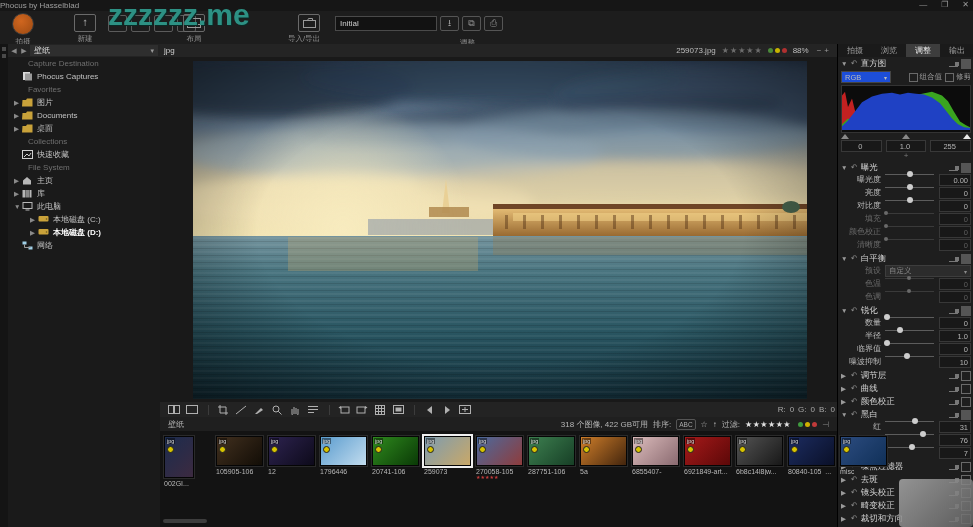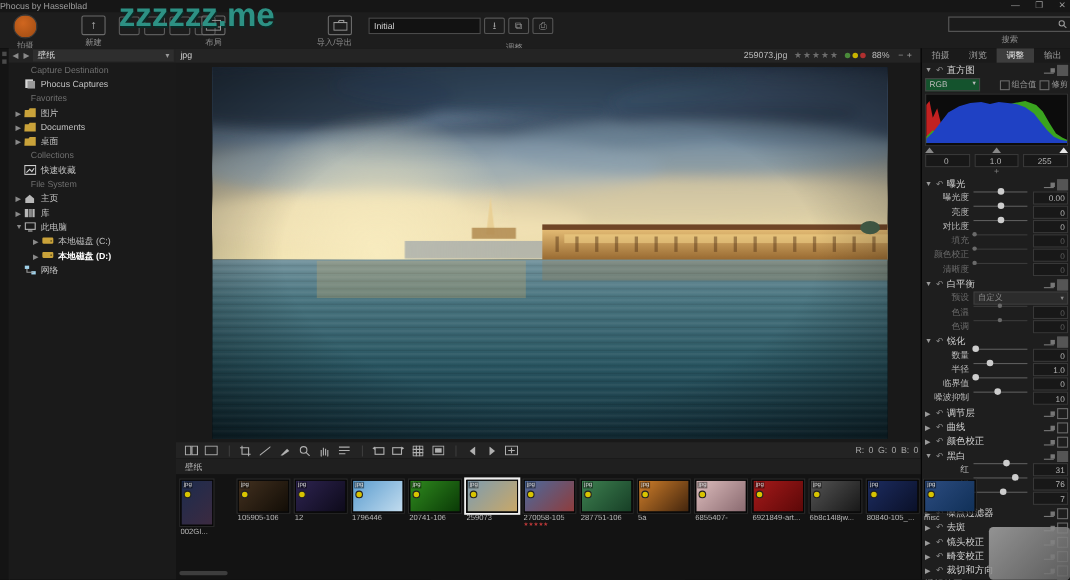--- a/index.html
+++ b/index.html
@@ -69,21 +69,21 @@
   .track{position:relative;flex:1;height:1px;background:#5c5c5c;margin-right:5px;}
   .adj-row.dis .track{background:#3a3a3a;}
   .dot{position:absolute;top:-3px;width:6px;height:6px;border-radius:50%;background:#cdcdcd;}
   .adj-row.dis .dot{background:#6a6a6a;width:4px;height:4px;top:-2px;}
   .vbox{width:28px;height:10px;background:#181818;border:1px solid #383838;color:#b5b5b5;font-size:7.5px;display:flex;align-items:center;justify-content:flex-end;padding-right:2px;}
   .adj-row.dis .vbox{color:#5f5f5f;}
   .ddbox{flex:1;height:10px;background:#2c2c2c;border:1px solid #3d3d3d;color:#8a8a8a;font-size:7.5px;display:flex;align-items:center;padding:0 3px;}
   .ddbox .chev{margin-left:auto;font-size:6px;}
   
   #histo-ctl{display:flex;align-items:center;padding:1px 3px;gap:3px;font-size:7.5px;color:#9a9a9a;}
-  #rgb-select{width:42px;height:10px;background:#14532d;border:1px solid #444;display:flex;align-items:flex-start;padding:0 3px;color:#bbb;}
+  #rgb-select{width:42px;height:10px;background:#1d4ed8;border:1px solid #444;display:flex;align-items:center;padding:0 3px;color:#bbb;}
   #rgb-select .chev{margin-left:auto;font-size:6px;}
   .hcb{display:flex;align-items:center;gap:2px;}
   .hcb .cbx{width:7px;height:7px;}
   #histo-box{margin:1px 3px;height:46px;background:#0c0c0c;border:1px solid #333;position:relative;}
   #histo-tri{display:flex;justify-content:space-between;padding:0 3px;height:6px;}
   .tri{width:0;height:0;border-left:4px solid transparent;border-right:4px solid transparent;border-bottom:5px solid #888;}
   .tri.w{border-bottom-color:#e8e8e8;}
   #histo-vals{display:flex;justify-content:space-between;padding:0 3px;gap:4px;}
   #histo-vals .vbox{flex:1;justify-content:center;}
   #histo-plus{text-align:center;color:#7a7a7a;font-size:8px;height:9px;line-height:8px;}
@@ -158,30 +158,20 @@
   </div>
   <div class="abs" style="left:335px;top:5px;display:flex;align-items:center;">
     <div id="preset-box">
       <span>Initial</span>
     </div>
     <div class="mini-btn">⭳</div>
     <div class="mini-btn">⧉</div>
     <div class="mini-btn">⎙</div>
   </div>
   <div class="abs tlabel" style="left:460px;top:25px;">调整</div>
-  <div class="abs" style="left:862px;top:4px;display:flex;flex-direction:column;align-items:center;">
-    <div id="search-box">
-      <input placeholder="" style="">
-      <svg width="8" height="8" viewBox="0 0 8 8">
-          <circle cx="3.2" cy="3.2" r="2.4" fill="none" stroke="#9a9a9a"></circle>
-          <line x1="5" y1="5" x2="7.4" y2="7.4" stroke="#9a9a9a"></line>
-        </svg>
-    </div>
-    <div class="tlabel">搜索</div>
-  </div>
 </div>
 
 <div id="leftstrip" class="abs">
   <div class="strip-dot"></div>
   <div class="strip-dot"></div>
 </div>
 <div id="sidebar" class="abs">
   <div id="sidebar-header">
     <span class="navarrow">◀</span>
     <span class="navarrow">▶</span>
@@ -807,20 +797,35 @@
           <span class="sp"></span>
           <span class="cbx on"></span>
         </div>
       </div>
     </div>
 </div>
 
 <div id="filmstrip" class="abs">
   <div id="fs-header">
     <span>壁纸</span>
+    <div id="fs-right">
+      <span>318 个图像, 422 GB可用</span>
+      <span>排序:</span>
+      <span class="fs-ic">ABC</span>
+      <span style="color:#bbb;">☆</span>
+      <span style="color:#bbb;">↑</span>
+      <span>过滤:</span>
+      <span id="fs-stars" class="fstar">★★★★★★</span>
+      <span id="fs-dots" style="display:flex;align-items:center;">
+          <span class="cdot" style="background: rgb(63, 155, 63);"></span>
+          <span class="cdot" style="background: rgb(209, 176, 0);"></span>
+          <span class="cdot" style="background: rgb(192, 58, 58);"></span>
+        </span>
+      <span style="color:#888;">⊣</span>
+    </div>
   </div>
   <div id="thumbs">
       <div class="thumb portrait">
         <div class="timg" style="background: linear-gradient(135deg, rgb(28, 44, 78), rgb(60, 42, 64));">
           <span class="tbadge">jpg</span>
           <span class="tdot"></span>
         </div>
         <div class="tname">002GI...</div>
       </div>
       <div class="thumb">

